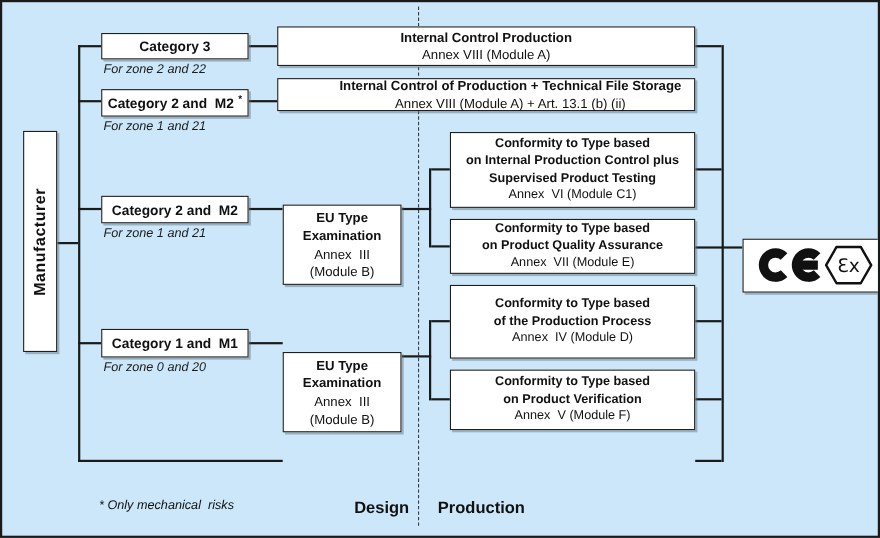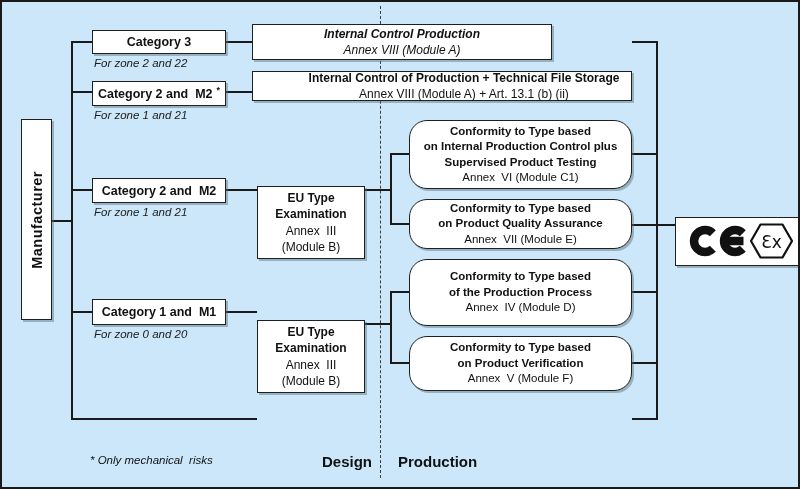--- a/index.html
+++ b/index.html
@@ -20,21 +20,21 @@
   .line{position:absolute;background:#1a1a1a;}
   .dashed{
     position:absolute;width:0;border-left:1.5px dashed #3c3c3c;
   }
   .cat{font-size:12.5px;font-weight:bold;flex-direction:row;}
   .cat sup{font-size:9px;margin-left:4px;position:relative;top:-4px;}
   .note{
     position:absolute;font-size:11.5px;font-style:italic;color:#1b1b1b;
   }
   .wide{font-size:12px;line-height:16px;padding:1px 4px;}
-  .conf{font-size:11.5px;line-height:15.5px;padding:19px 4px;border-radius:18px;}
+  .conf{font-size:11.5px;line-height:15.5px;padding:19px 4px;}
   .eut{font-size:12px;line-height:16.5px;padding:1px 2px;margin-top:32px;}
   .manu{writing-mode:vertical-rl;transform:rotate(180deg);
     font-size:14.5px;font-weight:bold;letter-spacing:0.5px;}
   .phase{position:absolute;font-size:15px;font-weight:bold;}
   .foot{position:absolute;font-size:11.5px;font-style:italic;}
   .cebox{padding:2px;}
 </style>
 </head>
 <body>
 
@@ -89,21 +89,21 @@
   <div class="box cat" style="left:90px;top:176px;width:134px;height:25px;">
     <span class="t">Category 2 and  M2</span>
   </div>
   <div class="note" style="left:92px;top:204px;">For zone 1 and 21</div>
 
   <div class="box cat" style="left:90px;top:297px;width:134px;height:26px;">
     <span class="t">Category 1 and  M1</span>
   </div>
   <div class="note" style="left:92px;top:326px;">For zone 0 and 20</div>
 
-  <div class="box wide" style="left:250px;top:22px;width:300px;height:36px;font-style:italic;">
+  <div class="box wide" style="left:250px;top:22px;width:380px;height:36px;">
     <div class="b t">Internal Control Production</div>
     <div class="t">Annex VIII (Module A)</div>
   </div>
 
   <div class="box wide" style="left:250px;top:69px;width:380px;height:30px;padding-left:48px;">
     <div class="b t">Internal Control of Production + Technical File Storage</div>
     <div class="t">Annex VIII (Module A) + Art. 13.1 (b) (ii)</div>
   </div>
 
   <div class="box eut" style="left:255px;top:152px;width:108px;height:73px;">

